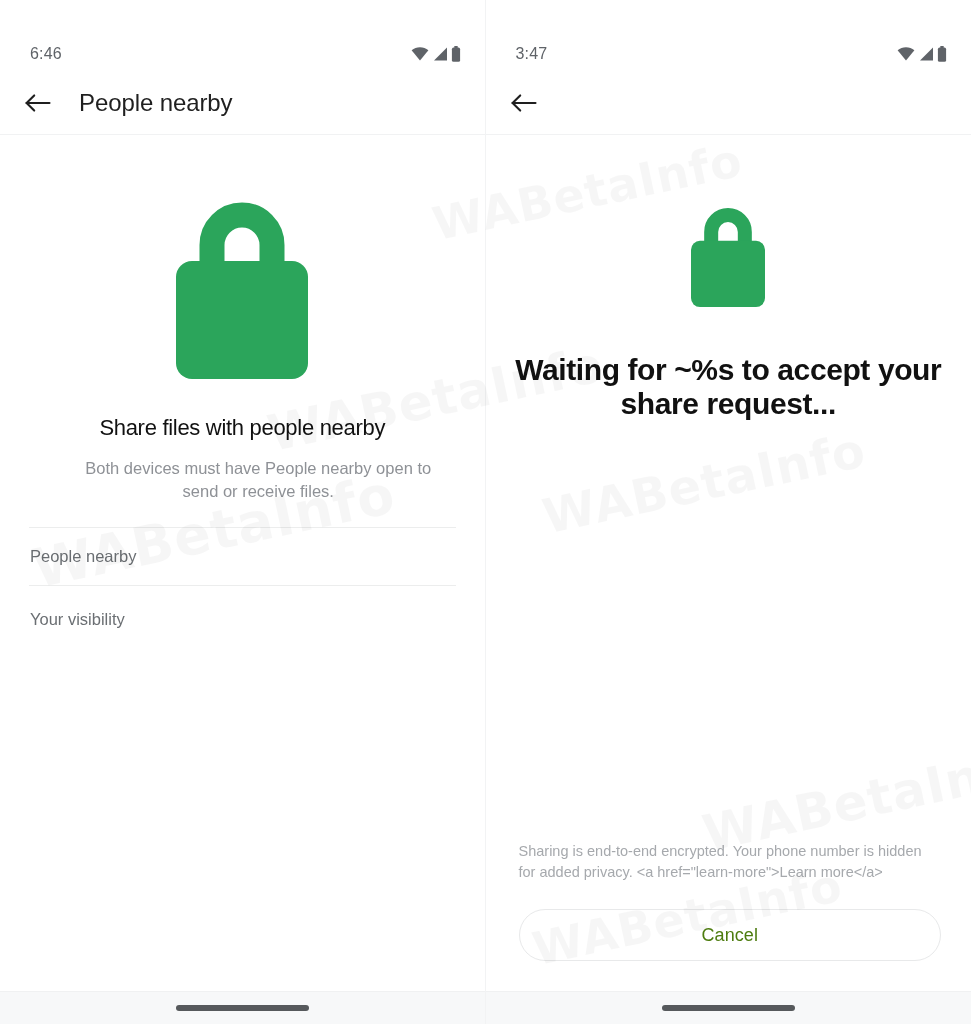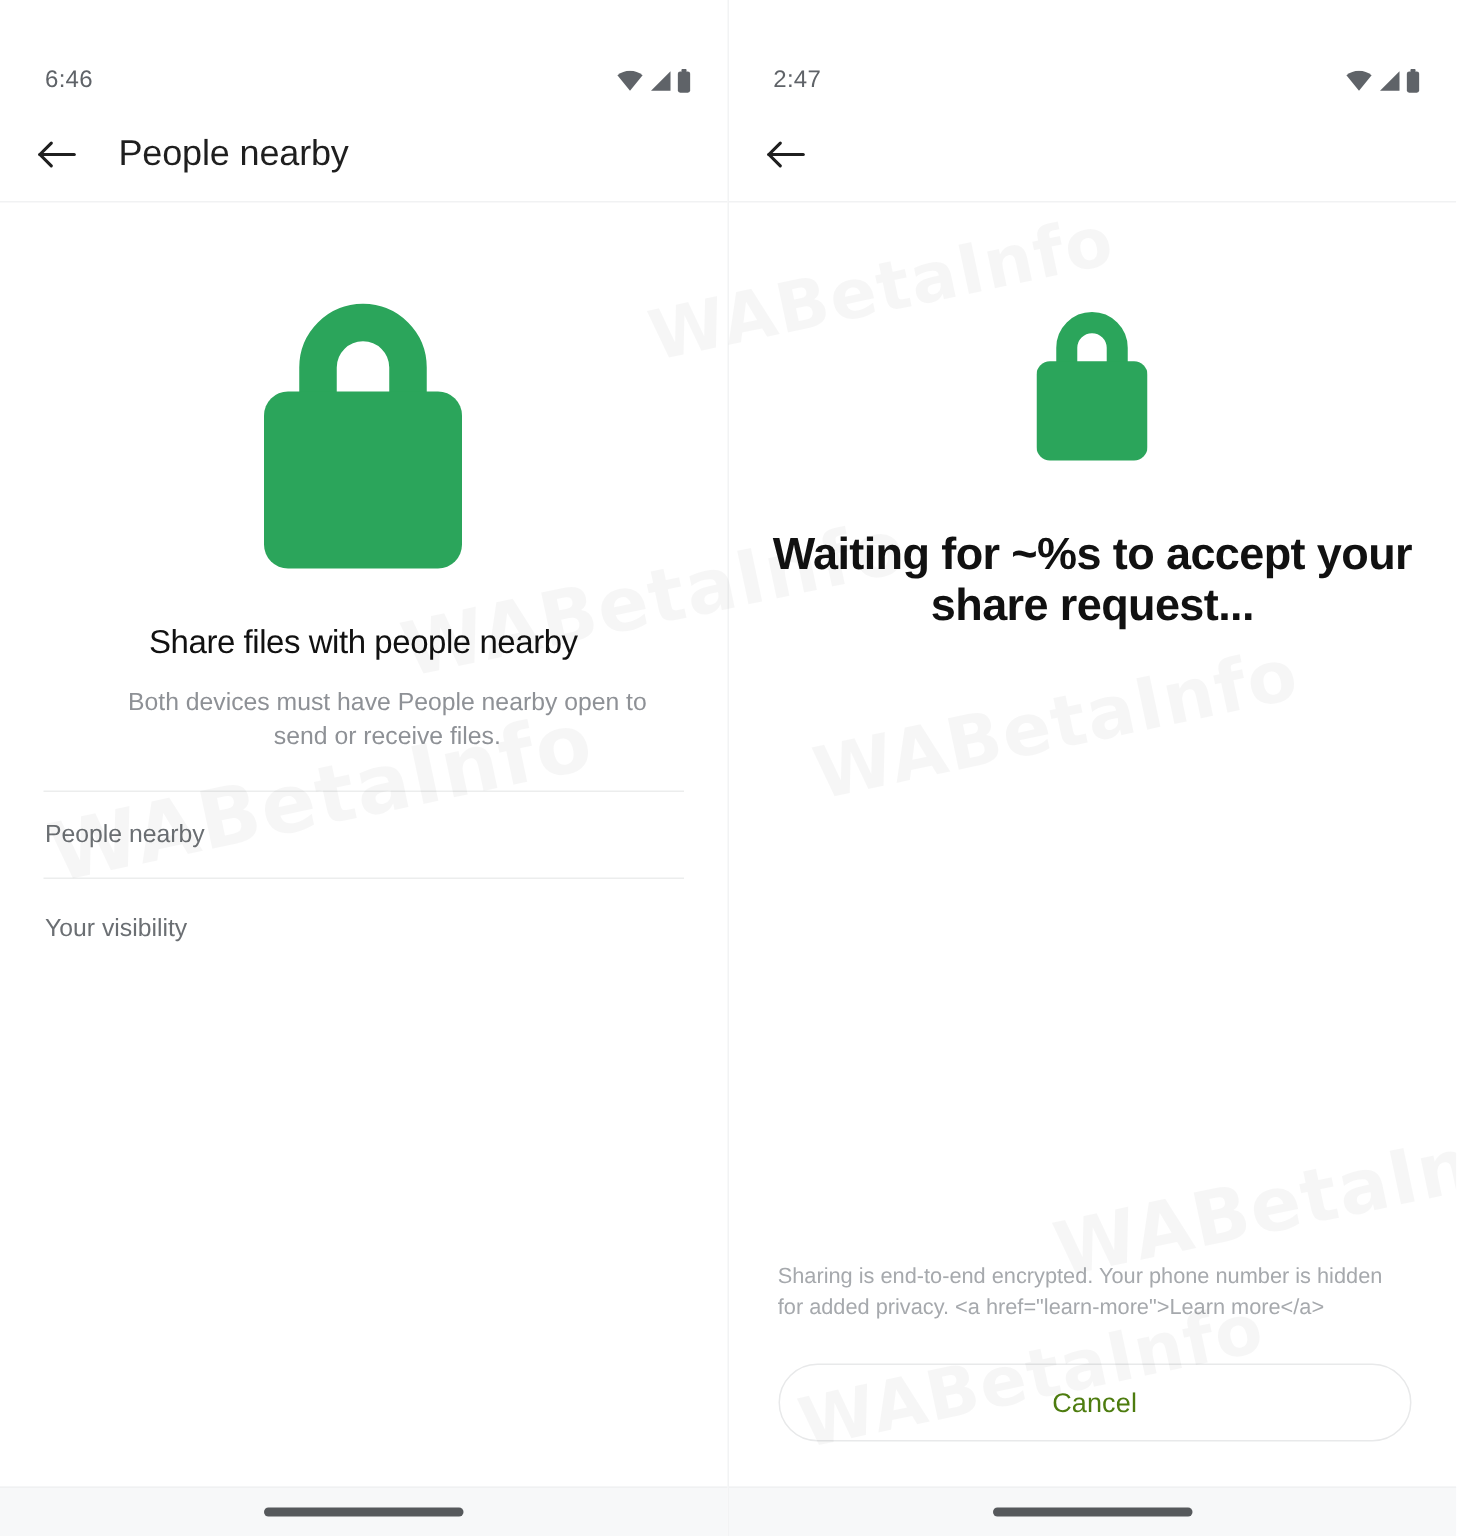--- a/index.html
+++ b/index.html
@@ -293,21 +293,21 @@
     </div>
 
     <div class="nav-bar">
       <div class="nav-pill"></div>
     </div>
   </div>
 
   <div class="panel panel-right">
 
     <div class="status-bar">
-      <span class="status-time">2:47</span>
+      <span class="status-time">3:47</span>
       <span class="status-icons">
         <span>
           <svg width="18" height="14" viewBox="0 0 18 14">
               <path d="M9 13.5 0.6 3.2C3.0 1.2 5.9 0.2 9 0.2s6 1.0 8.4 3.0L9 13.5z" fill="#5f6368"></path>
             </svg>
         </span>
         <span>
           <svg width="16" height="14" viewBox="0 0 16 14">
               <path d="M15 0.5V13.5H2L15 0.5z" fill="#5f6368"></path>
             </svg>

